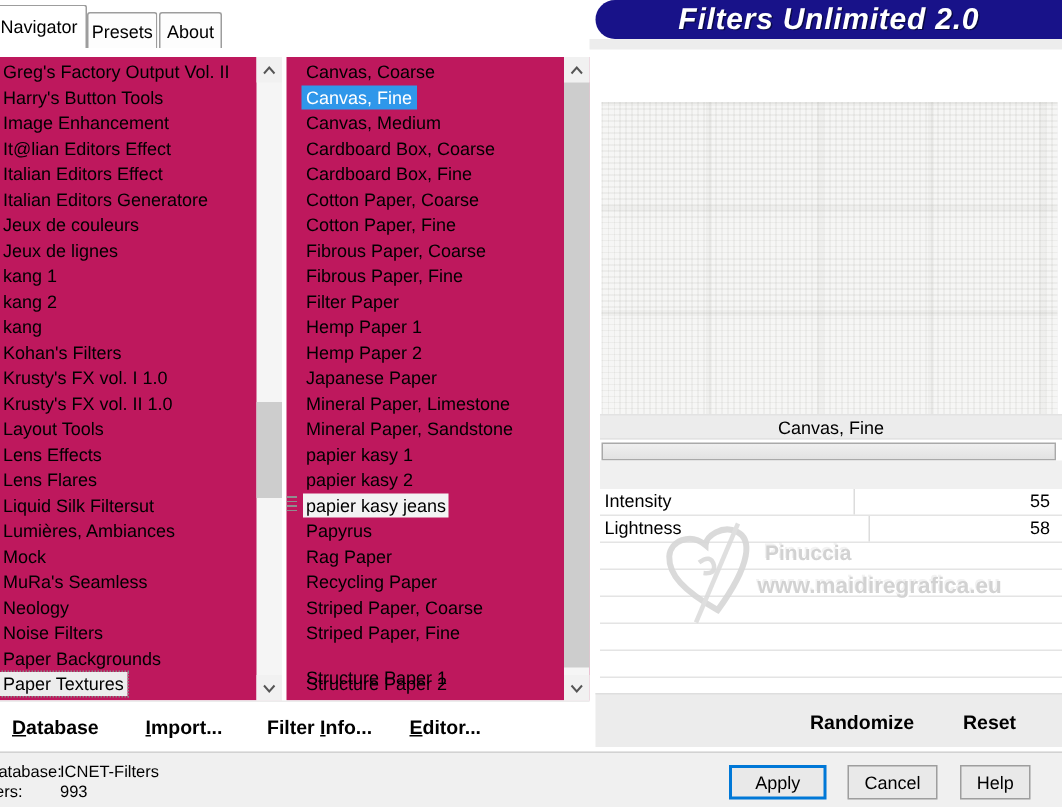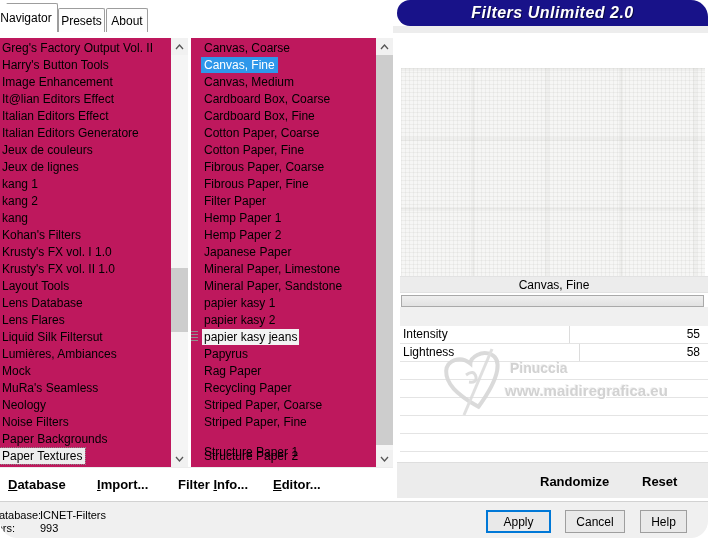--- a/index.html
+++ b/index.html
@@ -1,31 +1,31 @@
 <!DOCTYPE html>
 <html><head>
 <meta charset="utf-8">
 <style>
   html,body{margin:0;padding:0;}
   body{width:708px;height:538px;overflow:hidden;background:#ffffff;
        font-family:"Liberation Sans",sans-serif;-webkit-font-smoothing:none;}
-  #win{position:relative;width:708px;height:538px;background:#fff;overflow:hidden;border-radius:17px;}
+  #win{position:relative;width:708px;height:538px;background:#fff;overflow:hidden;}
 
   
   .tab{position:absolute;box-sizing:border-box;background:#fdfdfd;border:1px solid #9d9d9d;
        border-bottom:none;border-radius:2px 2px 0 0;font-size:12px;color:#000;
        display:flex;align-items:center;justify-content:center;}
   #tab-navigator{left:-6px;top:3px;width:64px;height:29px;background:#fff;z-index:2;}
   #tab-presets{left:58px;top:8px;width:47px;height:24px;}
   #tab-about{left:106px;top:8px;width:42px;height:24px;}
 
   
   #banner{position:absolute;left:397px;top:0;width:311px;height:26px;background:#181289;
           border-radius:13px 0 0 13px;display:flex;align-items:center;justify-content:center;}
-  #banner span{color:#fff;font-size:16px;font-weight:bold;font-style:italic;letter-spacing:.5px;
+  #banner span{color:#fff;font-size:20px;font-weight:bold;font-style:italic;letter-spacing:.5px;
                text-shadow:1px 1px 0 #0a0a45;}
   #banner-strip{position:absolute;left:393px;top:26px;width:315px;height:7px;background:#ededed;}
 
   
   .list{position:absolute;top:38px;height:429px;background:#be185d;overflow:hidden;}
   #left-list{left:0;width:188px;}
   #middle-list{left:191px;width:202px;}
   .list-item{position:absolute;left:2px;height:16px;font-size:12px;line-height:16px;
              white-space:nowrap;color:#000;}
   #middle-list .list-item{left:13px;}
@@ -125,21 +125,21 @@
       <div class="list-item" style="top: 87px;">Italian Editors Generatore</div>
       <div class="list-item" style="top: 104px;">Jeux de couleurs</div>
       <div class="list-item" style="top: 121px;">Jeux de lignes</div>
       <div class="list-item" style="top: 138px;">kang 1</div>
       <div class="list-item" style="top: 155px;">kang 2</div>
       <div class="list-item" style="top: 172px;">kang</div>
       <div class="list-item" style="top: 189px;">Kohan's Filters</div>
       <div class="list-item" style="top: 206px;">Krusty's FX vol. I 1.0</div>
       <div class="list-item" style="top: 223px;">Krusty's FX vol. II 1.0</div>
       <div class="list-item" style="top: 240px;">Layout Tools</div>
-      <div class="list-item" style="top: 257px;">Lens Database</div>
+      <div class="list-item" style="top: 257px;">Lens Effects</div>
       <div class="list-item" style="top: 274px;">Lens Flares</div>
       <div class="list-item" style="top: 291px;">Liquid Silk Filtersut</div>
       <div class="list-item" style="top: 308px;">Lumières, Ambiances</div>
       <div class="list-item" style="top: 325px;">Mock</div>
       <div class="list-item" style="top: 342px;">MuRa's Seamless</div>
       <div class="list-item" style="top: 359px;">Neology</div>
       <div class="list-item" style="top: 376px;">Noise Filters</div>
       <div class="list-item" style="top: 393px;">Paper Backgrounds</div>
       <div class="list-item focused" style="top: 410px;">Paper Textures</div>
     </div>

